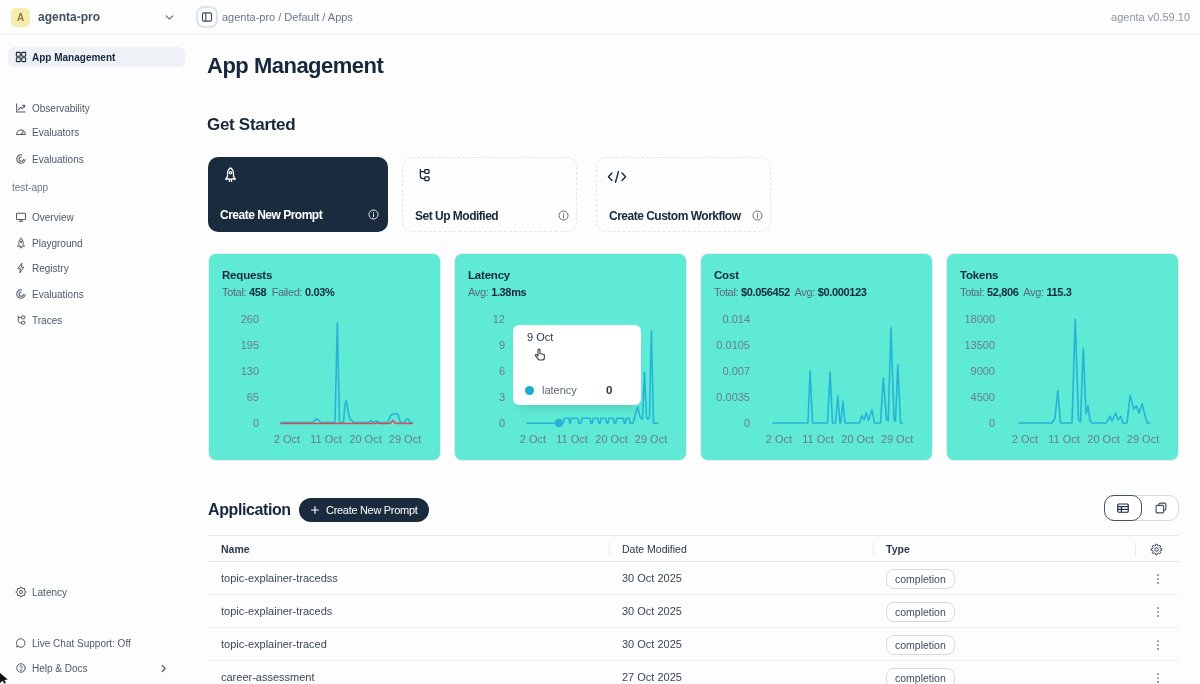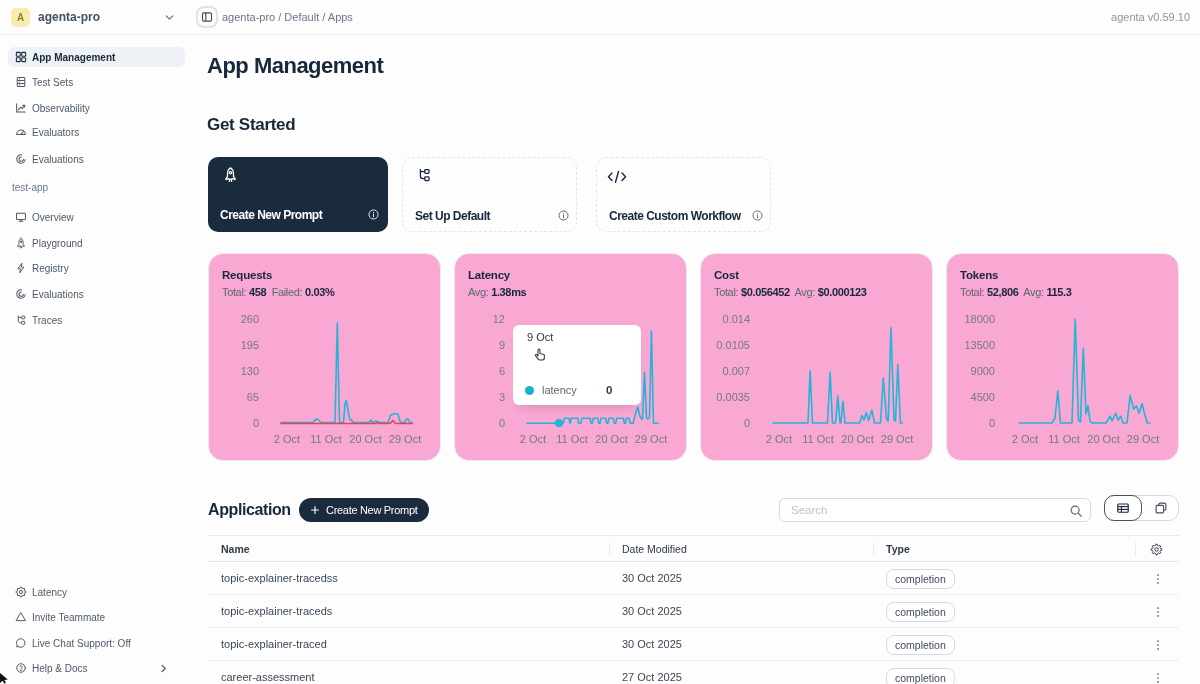--- a/index.html
+++ b/index.html
@@ -2,21 +2,21 @@
 <html><head>
 <meta charset="utf-8">
 <style>
 *{margin:0;padding:0;box-sizing:border-box}
 html,body{width:1200px;height:684px;overflow:hidden;background:#fff;font-family:"Liberation Sans",sans-serif;}
 .abs{position:absolute}
 #page{position:relative;width:1200px;height:684px;background:#fdfdfd}
 .nav{position:absolute;left:8px;width:177px;height:20px;display:flex;align-items:center;gap:5px;padding-left:7px;border-radius:6px;font-size:10px;color:#4c5a69}
 .nav svg{flex:0 0 auto}
 .nav.active{background:#eef1f5;color:#17283c;font-weight:bold}
-.chart-card{position:absolute;top:253px;width:233px;height:208px;background:#f9a8d4;border:1px solid #e9ebee;border-radius:15px}
+.chart-card{position:absolute;top:253px;width:233px;height:208px;background:#5eead4;border:1px solid #e9ebee;border-radius:8px}
 .ct{position:absolute;left:13px;top:15px;font-size:11.5px;font-weight:bold;color:#17283c;letter-spacing:-0.2px}
 .cs{position:absolute;left:13px;top:32px;font-size:11px;color:#5c6874;letter-spacing:-0.35px}
 .cs b{color:#17283c}
 .axis{font-size:11px;fill:#6f7a87}
 .xaxis{font-size:11px;fill:#6f7a87}
 .gs-card{position:absolute;top:157px;height:75px;border-radius:10px}
 .gs-label{position:absolute;left:12px;top:51px;font-size:12px;font-weight:bold;letter-spacing:-0.5px;white-space:nowrap}
 </style>
 </head>
 <body>
@@ -39,31 +39,20 @@
 
 <div class="nav active" style="top:47px">
       <svg width="12" height="12" viewBox="0 0 16 16" fill="none" stroke="#17283c" stroke-width="1.45">
         <rect x="1.8" y="1.8" width="5.2" height="5.2" rx="0.8"></rect>
         <rect x="9" y="1.8" width="5.2" height="5.2" rx="0.8"></rect>
         <rect x="1.8" y="9" width="5.2" height="5.2" rx="0.8"></rect>
         <rect x="9" y="9" width="5.2" height="5.2" rx="0.8"></rect>
       </svg>
       <span>App Management</span>
     </div>
-<div class="nav" style="top:72px">
-      <svg width="12" height="12" viewBox="0 0 16 16" fill="none" stroke="#4c5a69" stroke-width="1.35">
-        <rect x="3" y="2" width="10" height="12" rx="1"></rect>
-        <line x1="3" y1="6" x2="13" y2="6"></line>
-        <line x1="3" y1="10" x2="13" y2="10"></line>
-        <line x1="5.4" y1="4" x2="6.8" y2="4"></line>
-        <line x1="5.4" y1="8" x2="6.8" y2="8"></line>
-        <line x1="5.4" y1="12" x2="6.8" y2="12"></line>
-      </svg>
-      <span>Test Sets</span>
-    </div>
 <div class="nav" style="top:98px">
       <svg width="12" height="12" viewBox="0 0 16 16" fill="none" stroke="#4c5a69" stroke-width="1.35" stroke-linecap="round" stroke-linejoin="round">
         <path d="M2.2 2.5v10.8h11.6"></path>
         <path d="M4.5 10.5l3-3.6 2 2 3.4-4.2"></path>
         <path d="M10.4 4.5h2.5v2.5"></path>
       </svg>
       <span>Observability</span>
     </div>
 <div class="nav" style="top:122px">
       <svg width="12" height="12" viewBox="0 0 16 16" fill="none" stroke="#4c5a69" stroke-width="1.35" stroke-linecap="round" stroke-linejoin="round">
@@ -118,26 +107,20 @@
       </svg>
       <span>Traces</span>
     </div>
 <div class="nav" style="top:582px">
       <svg width="12" height="12" viewBox="0 0 16 16" fill="none" stroke="#4c5a69" stroke-width="1.3" stroke-linejoin="round">
         <path d="M6.79 3.15 L7.20 1.45 L8.80 1.45 L9.21 3.15 L10.58 3.71 L12.06 2.80 L13.20 3.94 L12.29 5.42 L12.85 6.79 L14.55 7.20 L14.55 8.80 L12.85 9.21 L12.29 10.58 L13.20 12.06 L12.06 13.20 L10.58 12.29 L9.21 12.85 L8.80 14.55 L7.20 14.55 L6.79 12.85 L5.42 12.29 L3.94 13.20 L2.80 12.06 L3.71 10.58 L3.15 9.21 L1.45 8.80 L1.45 7.20 L3.15 6.79 L3.71 5.42 L2.80 3.94 L3.94 2.80 L5.42 3.71 Z"></path>
         <circle cx="8" cy="8" r="2.1"></circle>
       </svg>
       <span>Latency</span>
     </div>
-<div class="nav" style="top:607px">
-      <svg width="12" height="12" viewBox="0 0 16 16" fill="none" stroke="#4c5a69" stroke-width="1.3" stroke-linecap="round" stroke-linejoin="round">
-        <path d="M8 2.6L14 12.8H2z"></path>
-      </svg>
-      <span>Invite Teammate</span>
-    </div>
 <div class="nav" style="top:633px">
       <svg width="12" height="12" viewBox="0 0 16 16" fill="none" stroke="#4c5a69" stroke-width="1.3" stroke-linecap="round" stroke-linejoin="round">
         <path d="M4 12.6l-1.8.7.6-2.2A5.7 5.7 0 1 1 8 13.7a5.6 5.6 0 0 1-4-1.1z"></path>
       </svg>
       <span>Live Chat Support: Off</span>
     </div>
 <div class="nav" style="top:658px">
       <svg width="12" height="12" viewBox="0 0 16 16" fill="none" stroke="#4c5a69" stroke-width="1.3" stroke-linecap="round" stroke-linejoin="round">
         <circle cx="8" cy="8" r="5.7"></circle>
         <path d="M6.3 6.3a1.7 1.7 0 1 1 2.4 1.9c-.5.3-.7.6-.7 1.1"></path>
@@ -169,21 +152,21 @@
       </svg>
 </div>
 
 <div class="gs-card" style="left:402px;width:175px;border:1px dashed #e2e4e8;background:#fdfdfd">
 <svg class="abs" style="left:13px;top:9px" width="16" height="16" viewBox="0 0 16 16" fill="none" stroke="#17283c" stroke-width="1.3" stroke-linejoin="round">
         <path d="M4.4 2v7.2c0 1.6.9 2.4 2.4 2.4h2" fill="none"></path>
         <path d="M4.4 4.6h4.4"></path>
         <rect x="8.8" y="2.6" width="4.2" height="3.8" rx="0.8"></rect>
         <rect x="8.8" y="9.8" width="4.2" height="3.8" rx="0.8"></rect>
       </svg>
-<div class="gs-label" style="color:#17283c">Set Up Default</div>
+<div class="gs-label" style="color:#17283c">Set Up Modified</div>
 <svg class="abs" style="right:7px;top:52px" width="11" height="11" viewBox="0 0 16 16" fill="none" stroke="#51606e" stroke-width="1.3">
         <circle cx="8" cy="8" r="6.6"></circle>
         <line x1="8" y1="7.2" x2="8" y2="11.4" stroke-linecap="round"></line>
         <circle cx="8" cy="4.8" r="0.8" fill="#51606e" stroke="none"></circle>
       </svg>
 </div>
 
 <div class="gs-card" style="left:596px;width:175px;border:1px dashed #e2e4e8;background:#fdfdfd">
 <svg class="abs" style="left:8px;top:11px" width="24" height="16" viewBox="0 0 22 15" fill="none" stroke="#17283c" stroke-width="1.3" stroke-linecap="round" stroke-linejoin="round">
         <path d="M6.3 3.8L3 7.3l3.3 3.5"></path>
@@ -287,27 +270,20 @@
         </g>
 <path d="M72 169 L105 169 L108 164 L110.8 136.7 L113.5 169 L125 169 L128.2 65.2 L131.5 166 L133.5 168 L136.3 94.2 L139 160 L141 151.6 L143 167 L145 169 L159 169 L161 166 L163.1 162.2 L165 167 L166.8 163 L168.7 159.2 L171 166 L173.8 162.2 L176 169 L180 169 L183.1 141.3 L186.6 155 L189.5 151.9 L192 159.2 L195.1 149.8 L197.2 158.3 L200.2 169 L203 169" fill="none" stroke="#25b4d8" stroke-width="1.6" stroke-linejoin="round" stroke-linecap="round"></path>
 </svg>
 </div>
 
 <div class="abs" style="left:208px;top:501px;font-size:16px;font-weight:bold;color:#17283c;letter-spacing:-0.4px">Application</div>
 <div class="abs" style="left:299px;top:498px;height:24px;border-radius:12px;background:#1b2b3e;color:#fff;display:flex;align-items:center;gap:6px;padding:0 11px;font-size:11px;letter-spacing:-0.3px">
 <svg width="10" height="10" viewBox="0 0 16 16" fill="none" stroke="#fff" stroke-width="1.8" stroke-linecap="round">
         <path d="M8 2.5v11M2.5 8h11"></path>
       </svg>Create New Prompt</div>
-<div class="abs" style="left:779px;top:498px;width:312px;height:24px;border:1px solid #d9d9d9;border-radius:6px;background:#fff">
-<div class="abs" style="left:11px;top:5px;font-size:11.5px;color:#bcc3cb">Search</div>
-<svg class="abs" style="right:7px;top:5px" width="14" height="14" viewBox="0 0 16 16" fill="none" stroke="#5b6774" stroke-width="1.3" stroke-linecap="round">
-        <circle cx="7" cy="7" r="4.6"></circle>
-        <path d="M10.5 10.5L14 14"></path>
-      </svg>
-</div>
 <div class="abs" style="left:1104px;top:495px;width:75px;height:26px;border:1px solid #d9d9d9;border-radius:10px;background:#fff"></div>
 <div class="abs" style="left:1104px;top:495px;width:38px;height:26px;border:1.5px solid #465264;border-radius:10px;background:#fff;display:flex;align-items:center;justify-content:center">
 <svg width="14" height="14" viewBox="0 0 16 16" fill="none" stroke="#17283c" stroke-width="1.3">
         <rect x="2" y="3.4" width="12" height="9.4" rx="1.2"></rect>
         <line x1="2" y1="6.4" x2="14" y2="6.4"></line>
         <line x1="2" y1="9.6" x2="14" y2="9.6"></line>
         <line x1="6.2" y1="6.4" x2="6.2" y2="12.8"></line>
       </svg>
 </div>
 <div class="abs" style="left:1142px;top:495px;width:37px;height:26px;display:flex;align-items:center;justify-content:center">

